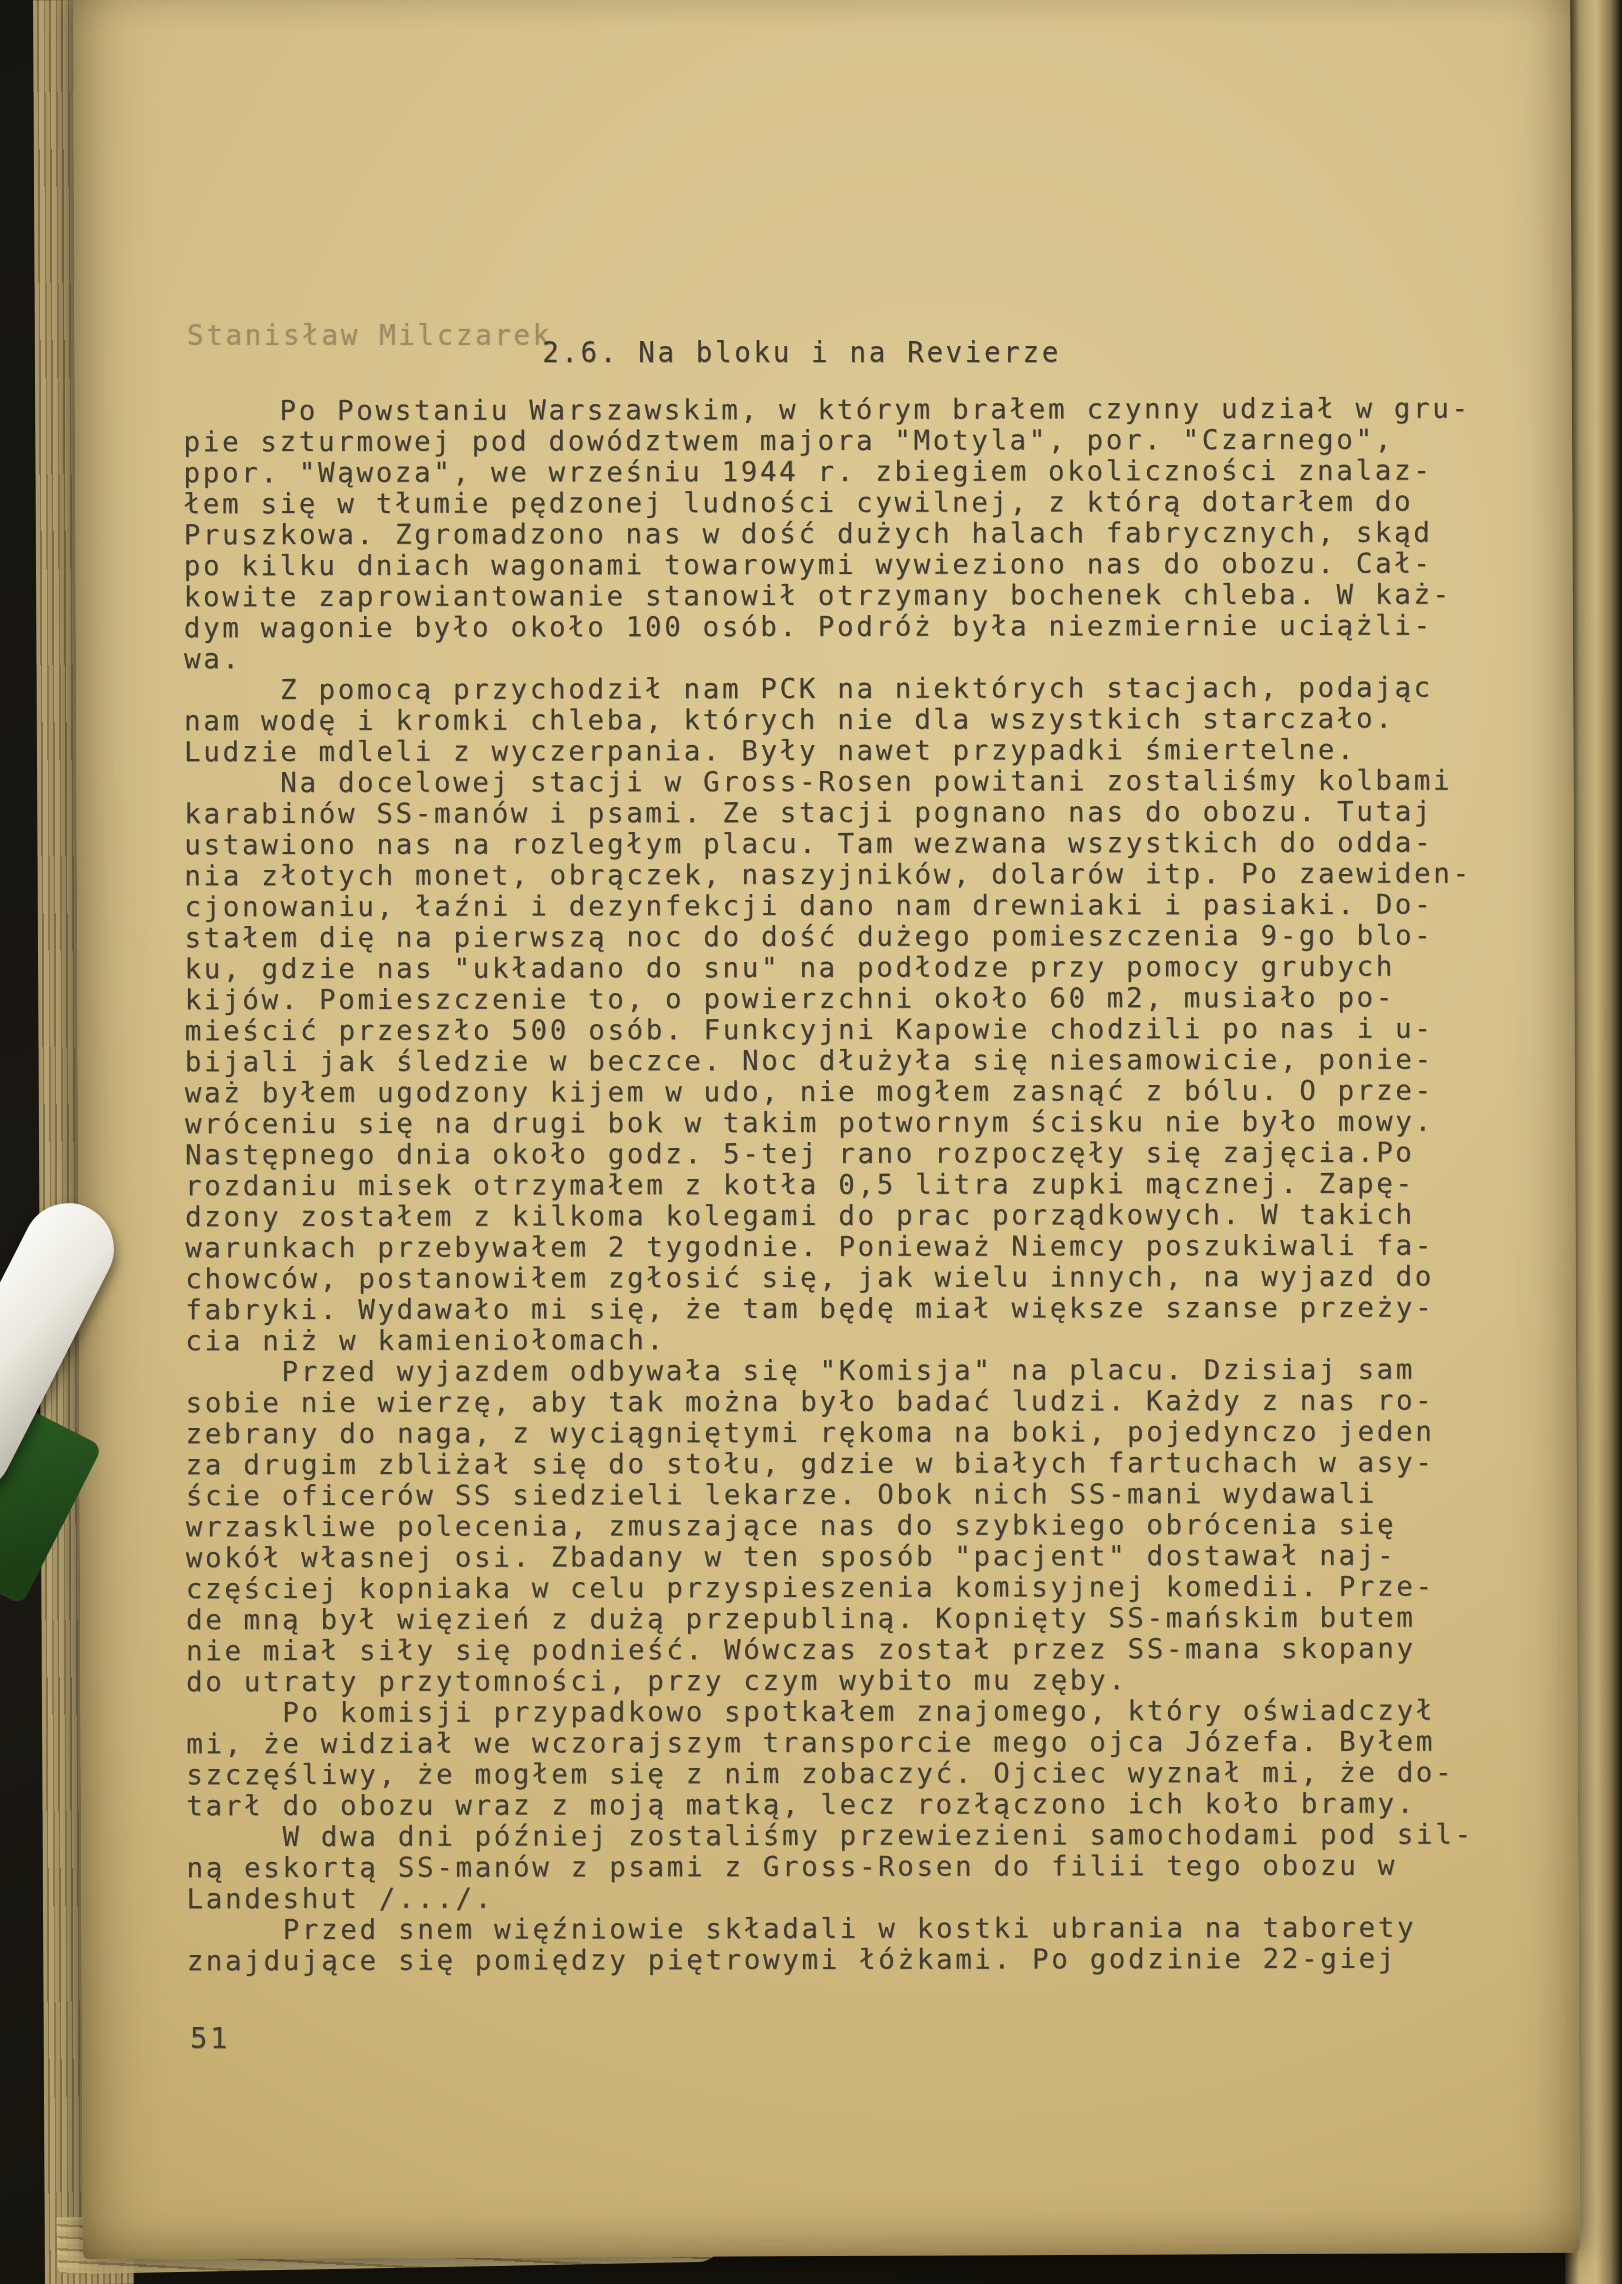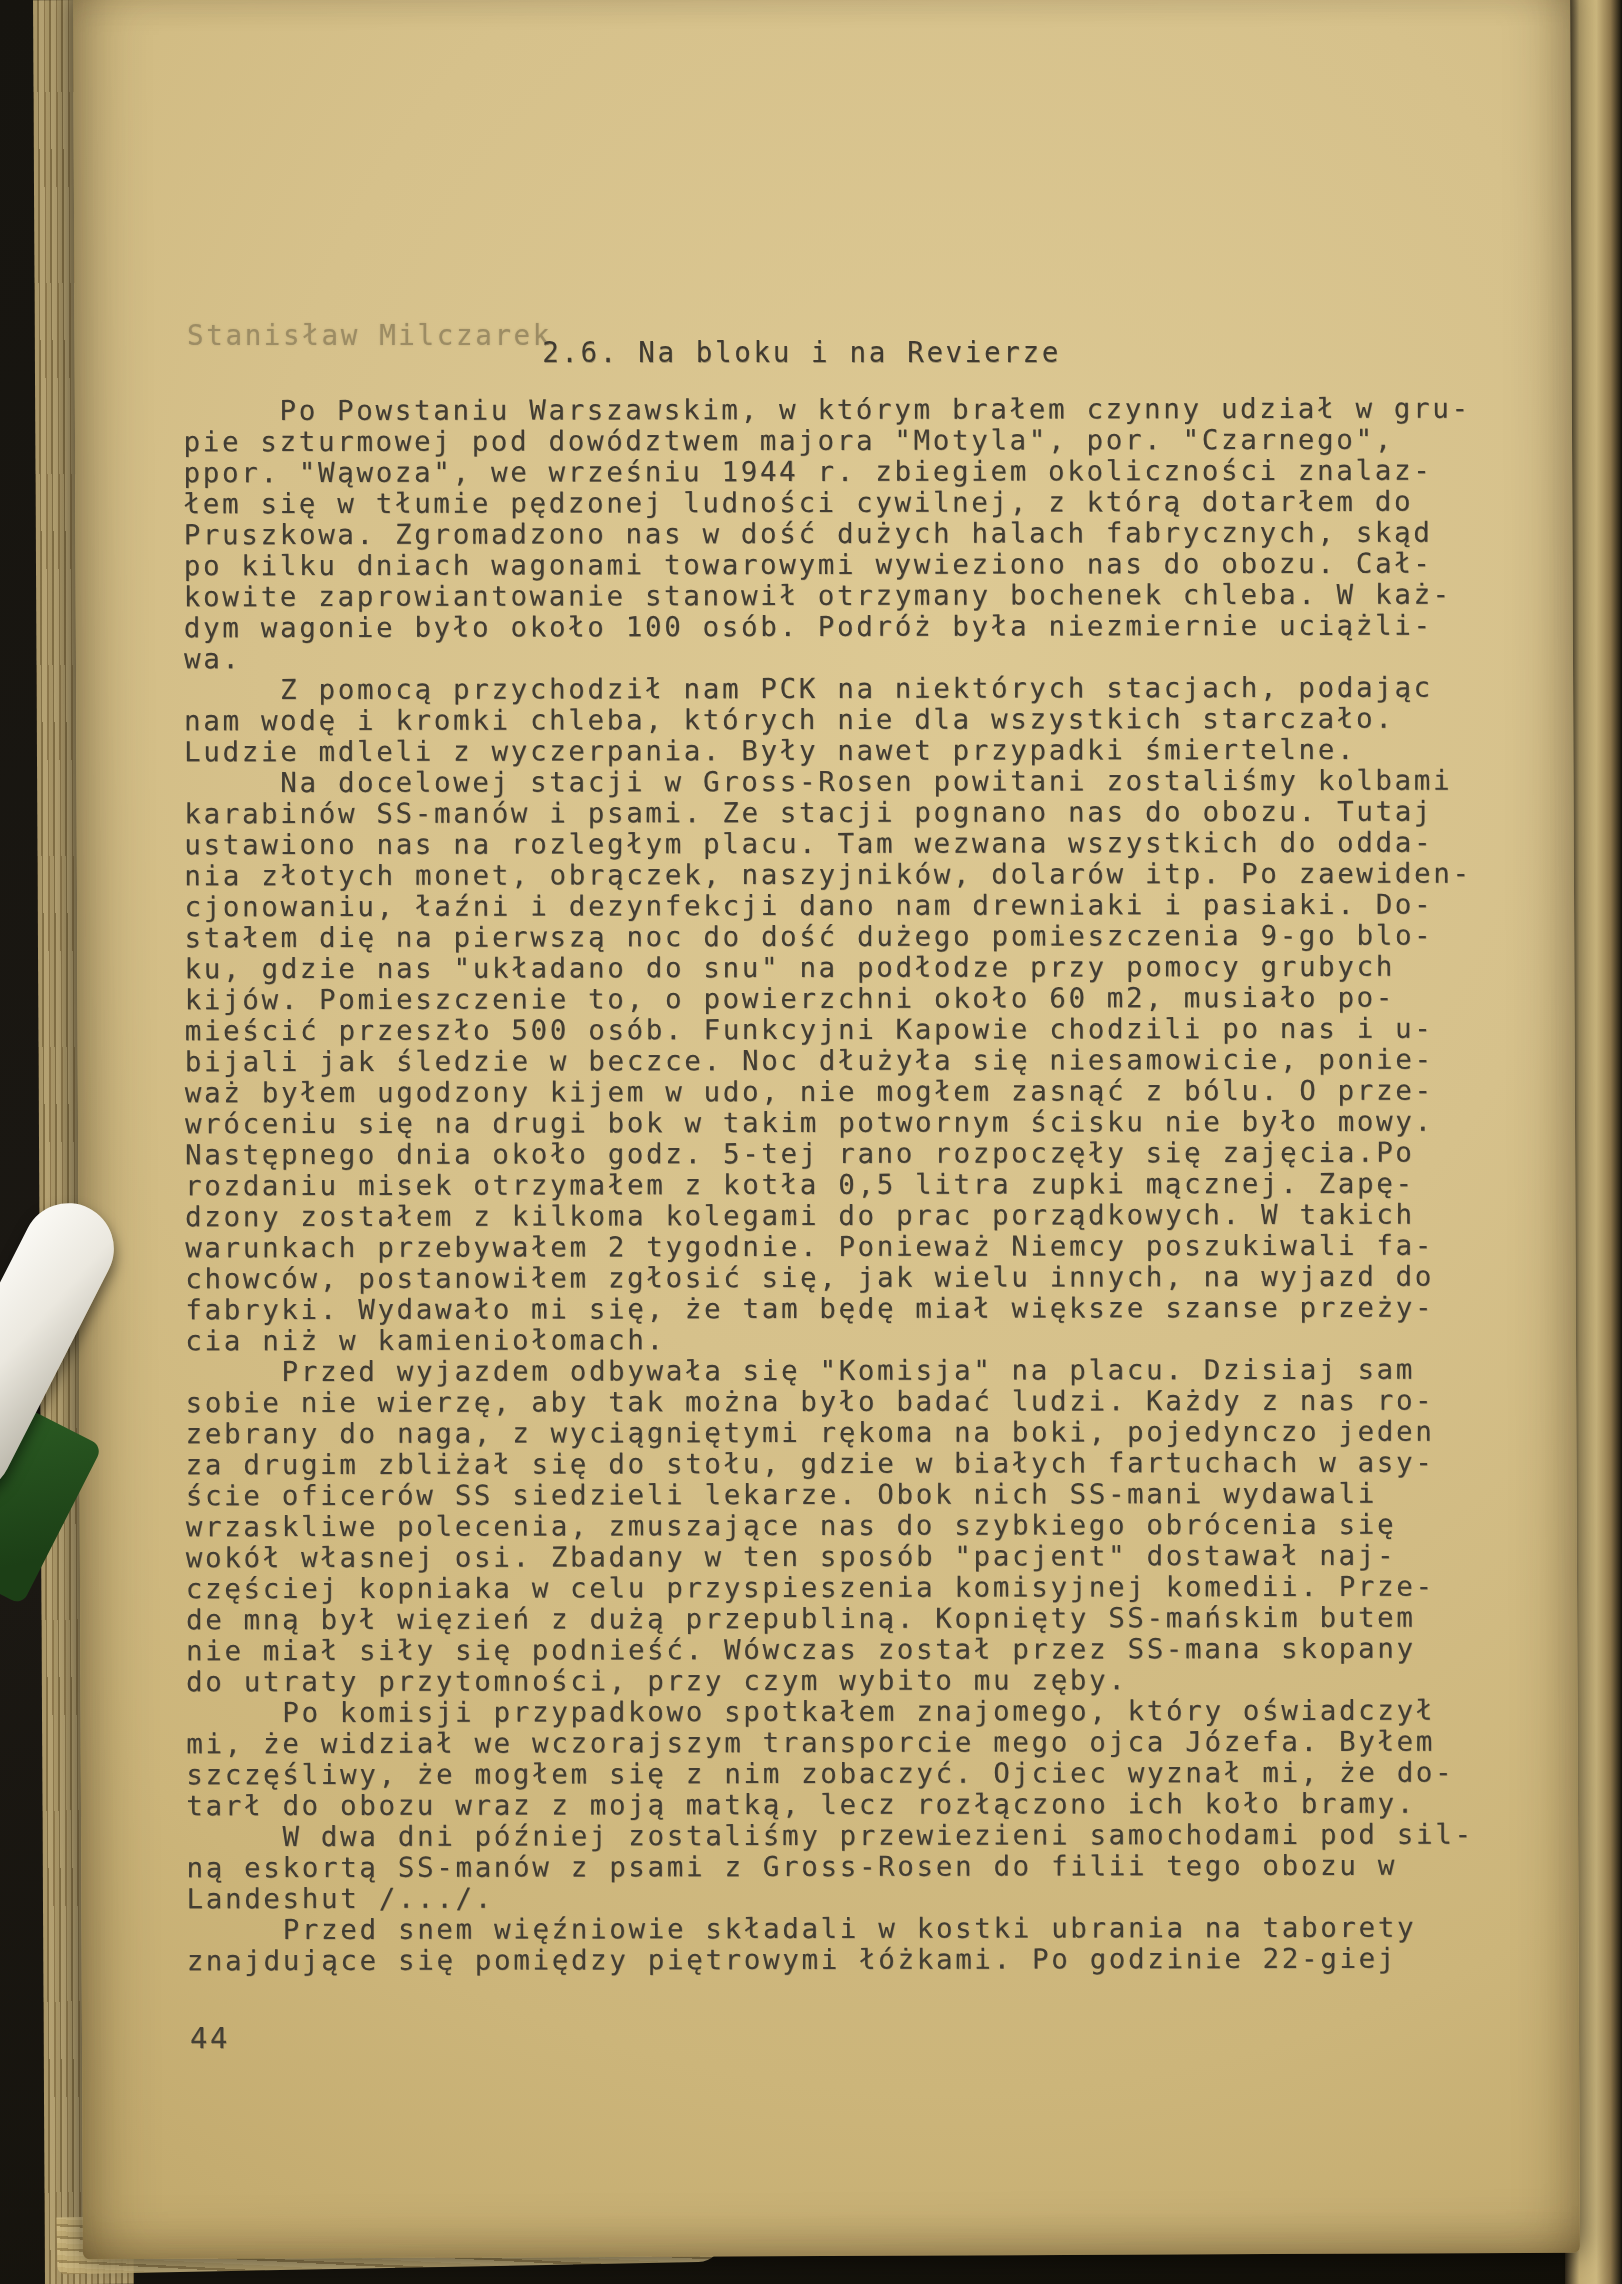--- a/index.html
+++ b/index.html
@@ -158,17 +158,17 @@
 mi, że widział we wczorajszym transporcie mego ojca Józefa. Byłem
 szczęśliwy, że mogłem się z nim zobaczyć. Ojciec wyznał mi, że do-
 tarł do obozu wraz z moją matką, lecz rozłączono ich koło bramy.</p>
       <p class="para">     W dwa dni później zostaliśmy przewiezieni samochodami pod sil-
 ną eskortą SS-manów z psami z Gross-Rosen do filii tego obozu w
 Landeshut /.../.</p>
       <p class="para">     Przed snem więźniowie składali w kostki ubrania na taborety
 znajdujące się pomiędzy piętrowymi łóżkami. Po godzinie 22-giej</p>
     </div>
 
-    <div class="page-number">44</div>
+    <div class="page-number">51</div>
 
   </div>
 </div>
 
 
 </body></html>

